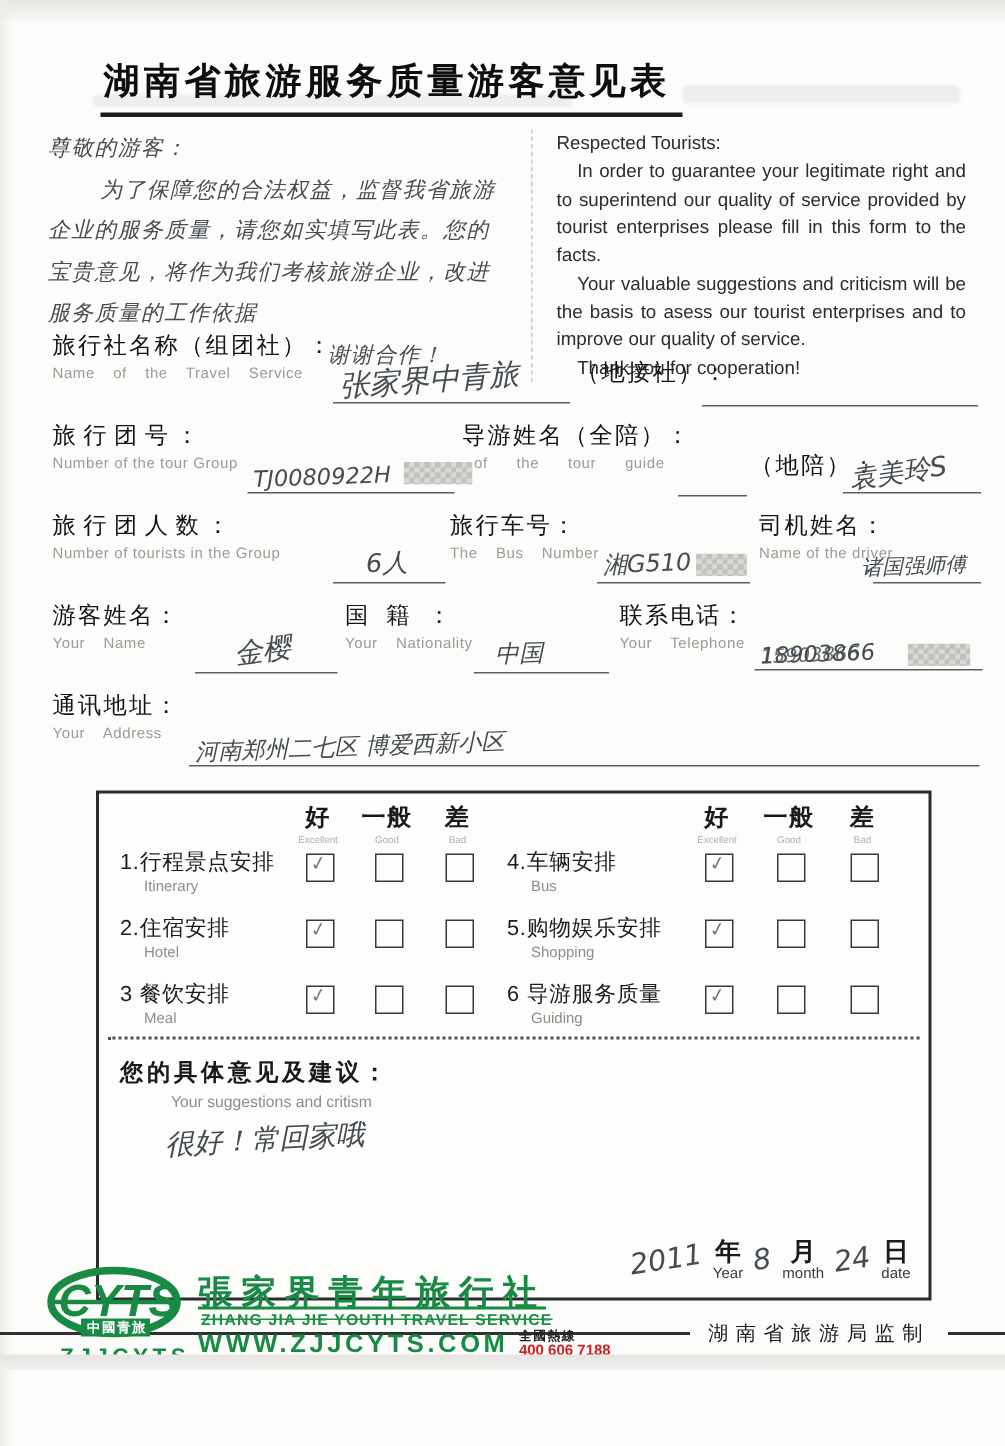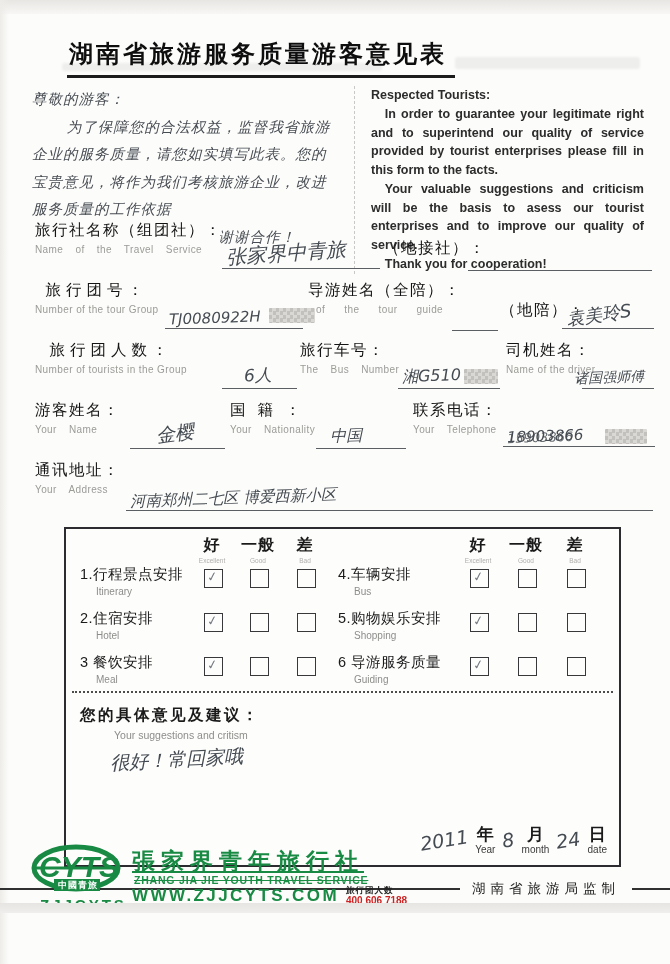--- a/index.html
+++ b/index.html
@@ -14,27 +14,27 @@
   .title{position:absolute;left:55px;top:26px;margin:12px;font-size:24px;font-weight:bold;letter-spacing:3px;
          color:#0e0e0e;border-bottom:3px solid #1c1c1c;padding:0 8px 5px 2px;}
   
   .intro{position:absolute;left:32px;top:86px;width:612px;display:flex;}
   .intro-cn{width:308px;padding-right:14px;border-right:1px dashed #c9c8c4;
             font-style:italic;color:#474c53;font-size:14.5px;line-height:1.9;letter-spacing:1px;}
   .intro-cn p{margin:0;}
   .intro-cn .ind{text-indent:2.4em;}
   .intro-cn .close{text-align:right;padding-right:44px;}
   .intro-en{flex:1;padding-left:16px;font-size:12.5px;line-height:1.5;color:#2c2c2c;text-align:justify;}
-  .intro-en p{margin:0;font-weight:bold;}
+  .intro-en p{margin:0;}
   .intro-en .ind{text-indent:1.1em;}
   
   .frow{position:absolute;left:0;width:670px;height:58px;}
   .fl{position:absolute;}
   .flabel{font-size:15.5px;font-weight:normal;color:#141414;letter-spacing:1.5px;}
-  .flabel.wide{letter-spacing:5px;text-align:center;}
+  .flabel.wide{letter-spacing:5px;}
   .flabel.xwide{letter-spacing:12px;}
   .fsub{font-size:10px;color:#9b9b98;letter-spacing:.4px;margin-top:3px;}
   .fsub.sp{word-spacing:9px;}
   .fsub.sp2{word-spacing:16px;}
   .fline{position:absolute;height:34px;border-bottom:1.5px solid #5b5f64;}
   .hw{font-family:"DejaVu Sans",sans-serif;font-style:italic;color:#454b52;}
   .fline>.hw{position:absolute;bottom:1px;left:4px;white-space:nowrap;transform:rotate(-2deg);}
   .blur{position:absolute;width:46px;height:15px;border-radius:1px;
         background-image:conic-gradient(#d9d8d5 25%,#c2c1be 0 50%,#d9d8d5 0 75%,#c2c1be 0);background-size:7px 7px;}
   .phone1{position:absolute;bottom:13px;left:2px;font-size:13px;opacity:.8;white-space:nowrap;transform:rotate(-2deg);}
@@ -325,20 +325,20 @@
       <text x="9" y="33" class="svgmark">CYTS</text>
       <rect x="24" y="35" width="46" height="12" fill="#188a43"></rect>
       <text x="28" y="44" class="svgbanner">中國青旅</text>
     </svg>
     <div class="logo-abbr">ZJJCYTS</div>
     <div class="company-cn">張家界青年旅行社</div>
     <div class="company-en">ZHANG JIA JIE YOUTH TRAVEL SERVICE</div>
     <div class="site-row">
       <span class="website">WWW.ZJJCYTS.COM</span>
       <span class="hotline">
-        <span class="hl-label">旅行团人数</span>
+        <span class="hl-label">全國熱線</span>
         <span class="hl-num">400 606 7188</span>
       </span>
     </div>
   </div>
 
   <div class="fold"></div>
 </div>
 
 </body></html>

